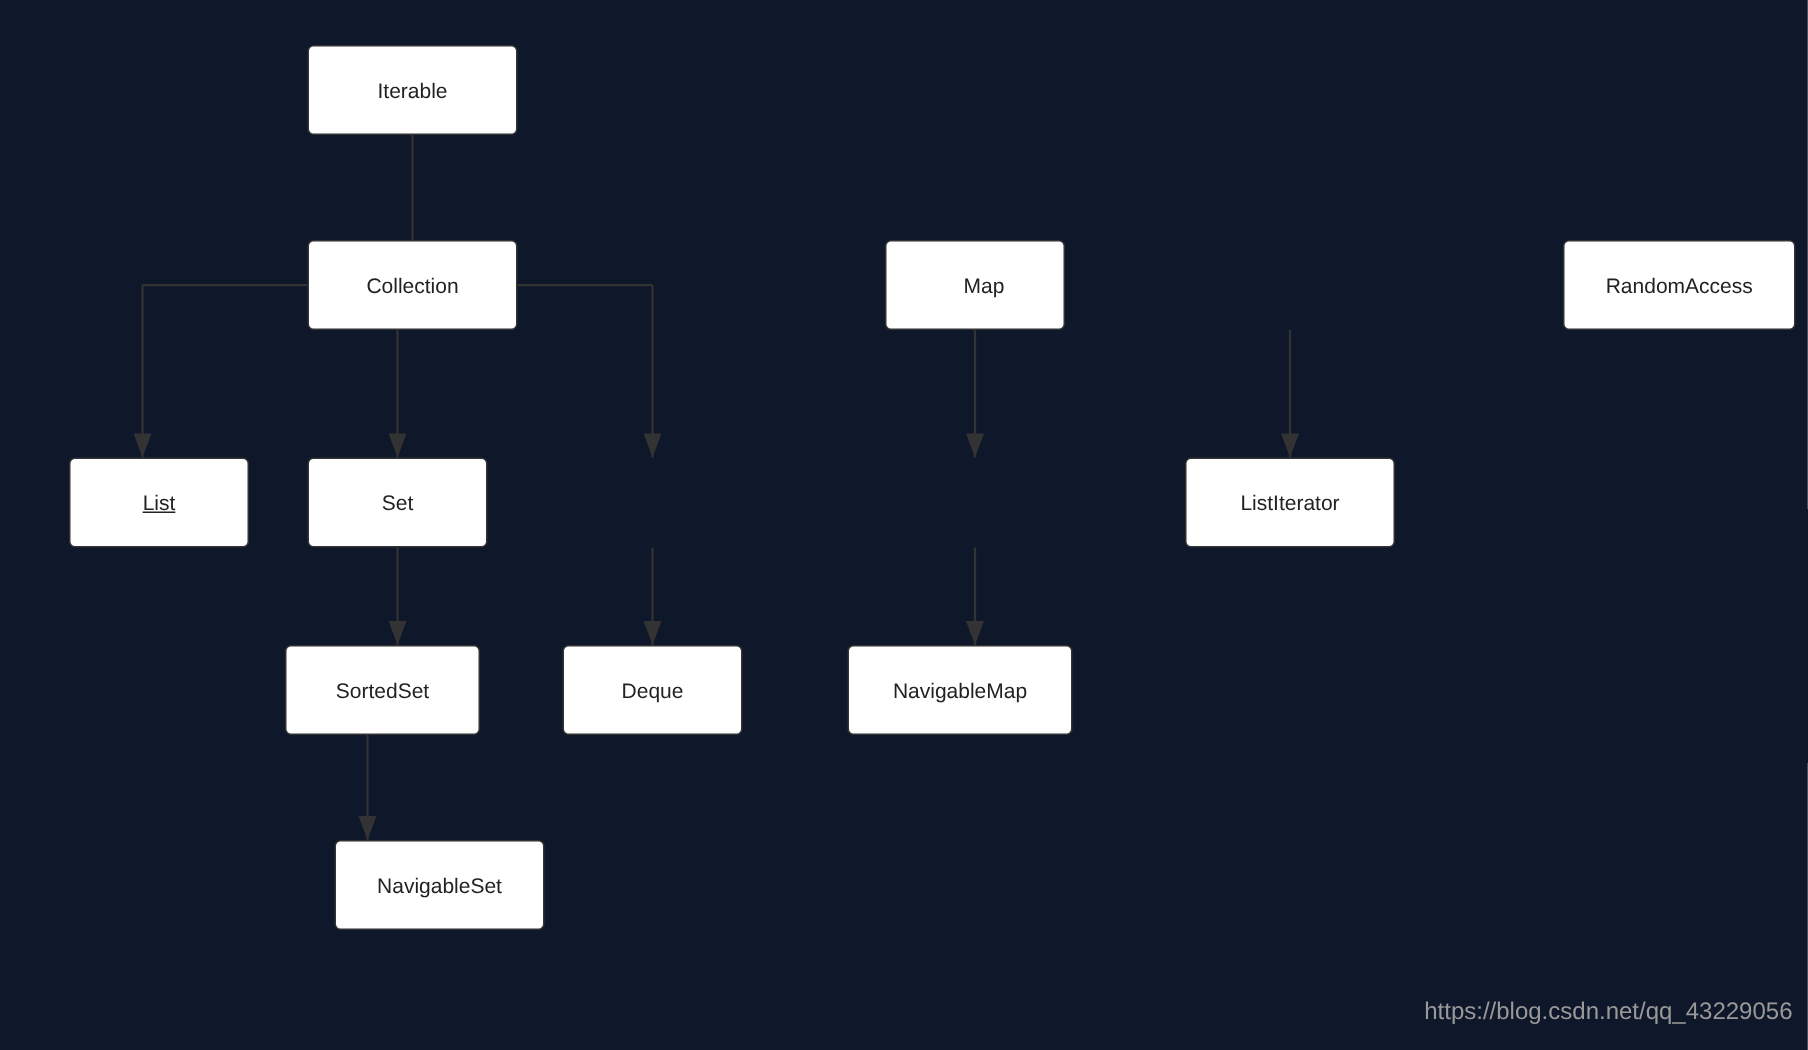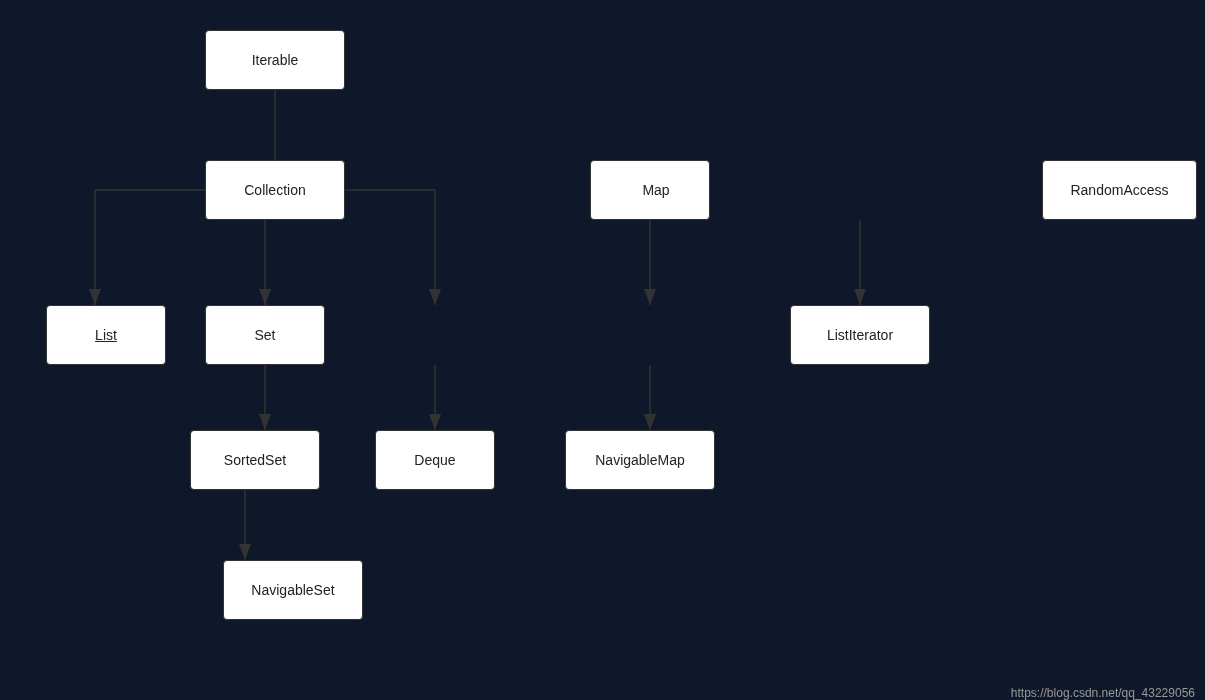--- a/index.html
+++ b/index.html
@@ -30,23 +30,23 @@
     }
     svg.arrows {
       position: absolute;
       top: 0; left: 0;
       width: 1205px;
       height: 700px;
       pointer-events: none;
     }
     .watermark {
       position: absolute;
-      bottom: 0;
+      bottom: 16px;
       right: 10px;
-      font-size: 12px;
+      font-size: 16px;
       color: #999;
     }
   </style>
 </head>
 <body>
 
 <div class="diagram-container">
 
   <svg class="arrows">
 

